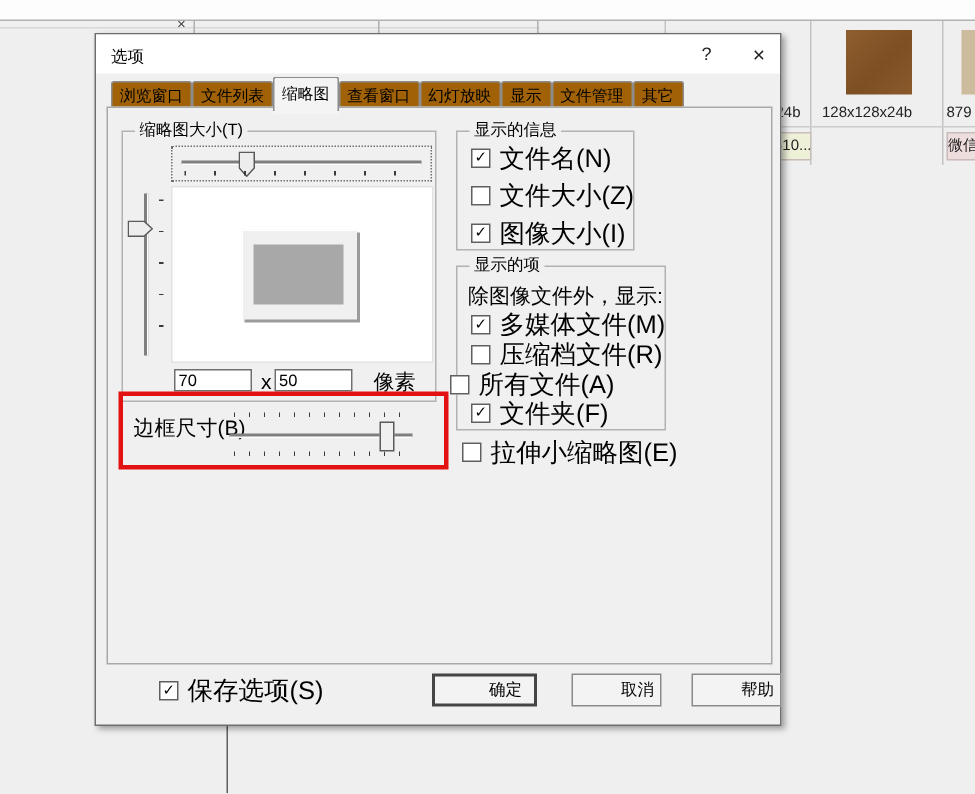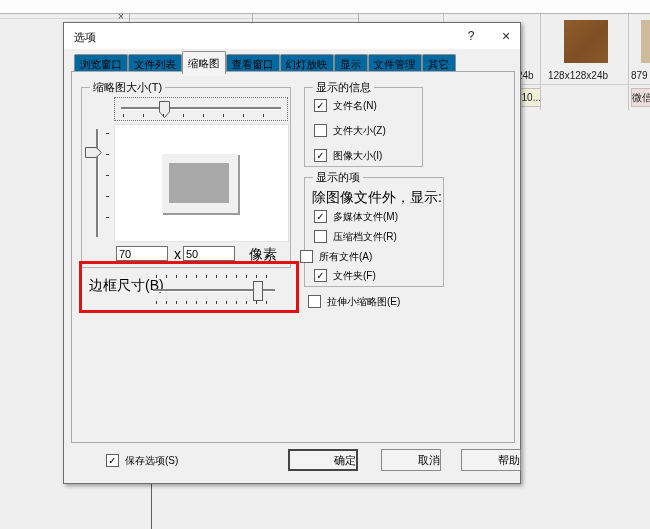--- a/index.html
+++ b/index.html
@@ -23,21 +23,21 @@
   .bg-bottom-vline{left:151px;top:484px;width:1px;height:45px;background:#5f5f5f;}
 
   
   .dialog{left:63px;top:22px;width:458px;height:462px;background:#f0f0f0;border:1px solid #6e6e6e;box-shadow:2px 2px 4px rgba(0,0,0,0.35);box-sizing:border-box;}
   .titlebar{left:0;top:0;width:100%;height:26px;background:#ffffff;}
   .dlg-title{left:10px;top:7px;font-size:11px;color:#000;}
   .dlg-help{left:398px;top:5px;width:18px;height:16px;font-size:12px;color:#222;text-align:center;line-height:16px;cursor:default;}
   .dlg-close{left:432px;top:4px;width:20px;height:18px;font-size:14px;color:#222;text-align:center;line-height:18px;cursor:default;}
 
   .tabs{left:10px;top:28px;height:23px;display:flex;align-items:flex-end;}
-  .tab{box-sizing:border-box;height:20px;line-height:19px;padding:0 5px;font-size:10.5px;color:#000;background:#0369a1;border:1px solid #8c8c8c;border-bottom:none;border-radius:2px 2px 0 0;white-space:nowrap;text-align:center;}
+  .tab{box-sizing:border-box;height:20px;line-height:19px;padding:0 5px;font-size:10.5px;color:#000;background:#a16207;border:1px solid #8c8c8c;border-bottom:none;border-radius:2px 2px 0 0;white-space:nowrap;text-align:center;}
   .tab.active{height:23px;line-height:22px;background:#f4f4f4;position:relative;z-index:3;box-shadow:0 2px 0 #f4f4f4;}
 
   .panel{left:7px;top:48px;width:444px;height:372px;border:1px solid #a8a8a8;box-sizing:border-box;background:#f0f0f0;z-index:1;}
 
   .group{border:1px solid #b2b2b2;box-sizing:border-box;background:#f0f0f0;z-index:2;}
   .group-label{position:absolute;top:-7px;left:8px;background:#f0f0f0;padding:0 3px;font-size:11px;color:#000;line-height:13px;white-space:nowrap;}
 
   
   .focusbox{left:50px;top:74px;width:174px;height:24px;border:1px dotted #707070;box-sizing:border-box;z-index:3;}
   .htrack{position:absolute;left:6px;right:6px;top:9px;height:2px;background:#7f7f7f;border-bottom:1px solid #fff;}
@@ -53,23 +53,23 @@
   .pthumb{left:105px;top:140px;width:60px;height:40px;background:#a8a8a8;z-index:4;}
 
   .dim-input{position:absolute;width:52px;height:15px;border:1px solid #6f6f6f;background:#fff;font-size:11px;font-family:inherit;padding:0 2px;box-sizing:border-box;z-index:3;}
   .plainlabel{font-size:14px;color:#000;line-height:13px;white-space:nowrap;z-index:3;}
 
   .redbox{left:15px;top:238px;width:220px;height:52px;border:3px solid #e31212;box-sizing:border-box;z-index:6;pointer-events:none;}
 
   
   .cb{display:flex;align-items:center;gap:6px;z-index:3;cursor:default;}
   .cb .box{width:11px;height:11px;background:#fff;border:1px solid #5f5f5f;font-size:10px;line-height:11px;text-align:center;color:#000;flex:0 0 auto;}
-  .cb .lbl{font-size:10px;color:#000;line-height:13px;white-space:nowrap;}
-
-  .btn{position:absolute;height:22px;background:#f3f3f3;border:1px solid #8a8a8a;box-sizing:border-box;font-size:11px;color:#000;text-align:right;line-height:20px;cursor:default;padding-left:28px;}
+  .cb .lbl{font-size:17px;color:#000;line-height:13px;white-space:nowrap;}
+
+  .btn{position:absolute;height:22px;background:#f3f3f3;border:1px solid #8a8a8a;box-sizing:border-box;font-size:11px;color:#000;text-align:center;line-height:20px;cursor:default;padding-left:28px;}
   .btn.default{border:2px solid #454545;line-height:18px;}
 
   svg{display:block;}
 </style>
 </head>
 <body>
 
 <div class="screen">
 
   <div class="abs bg-topstrip"></div>

